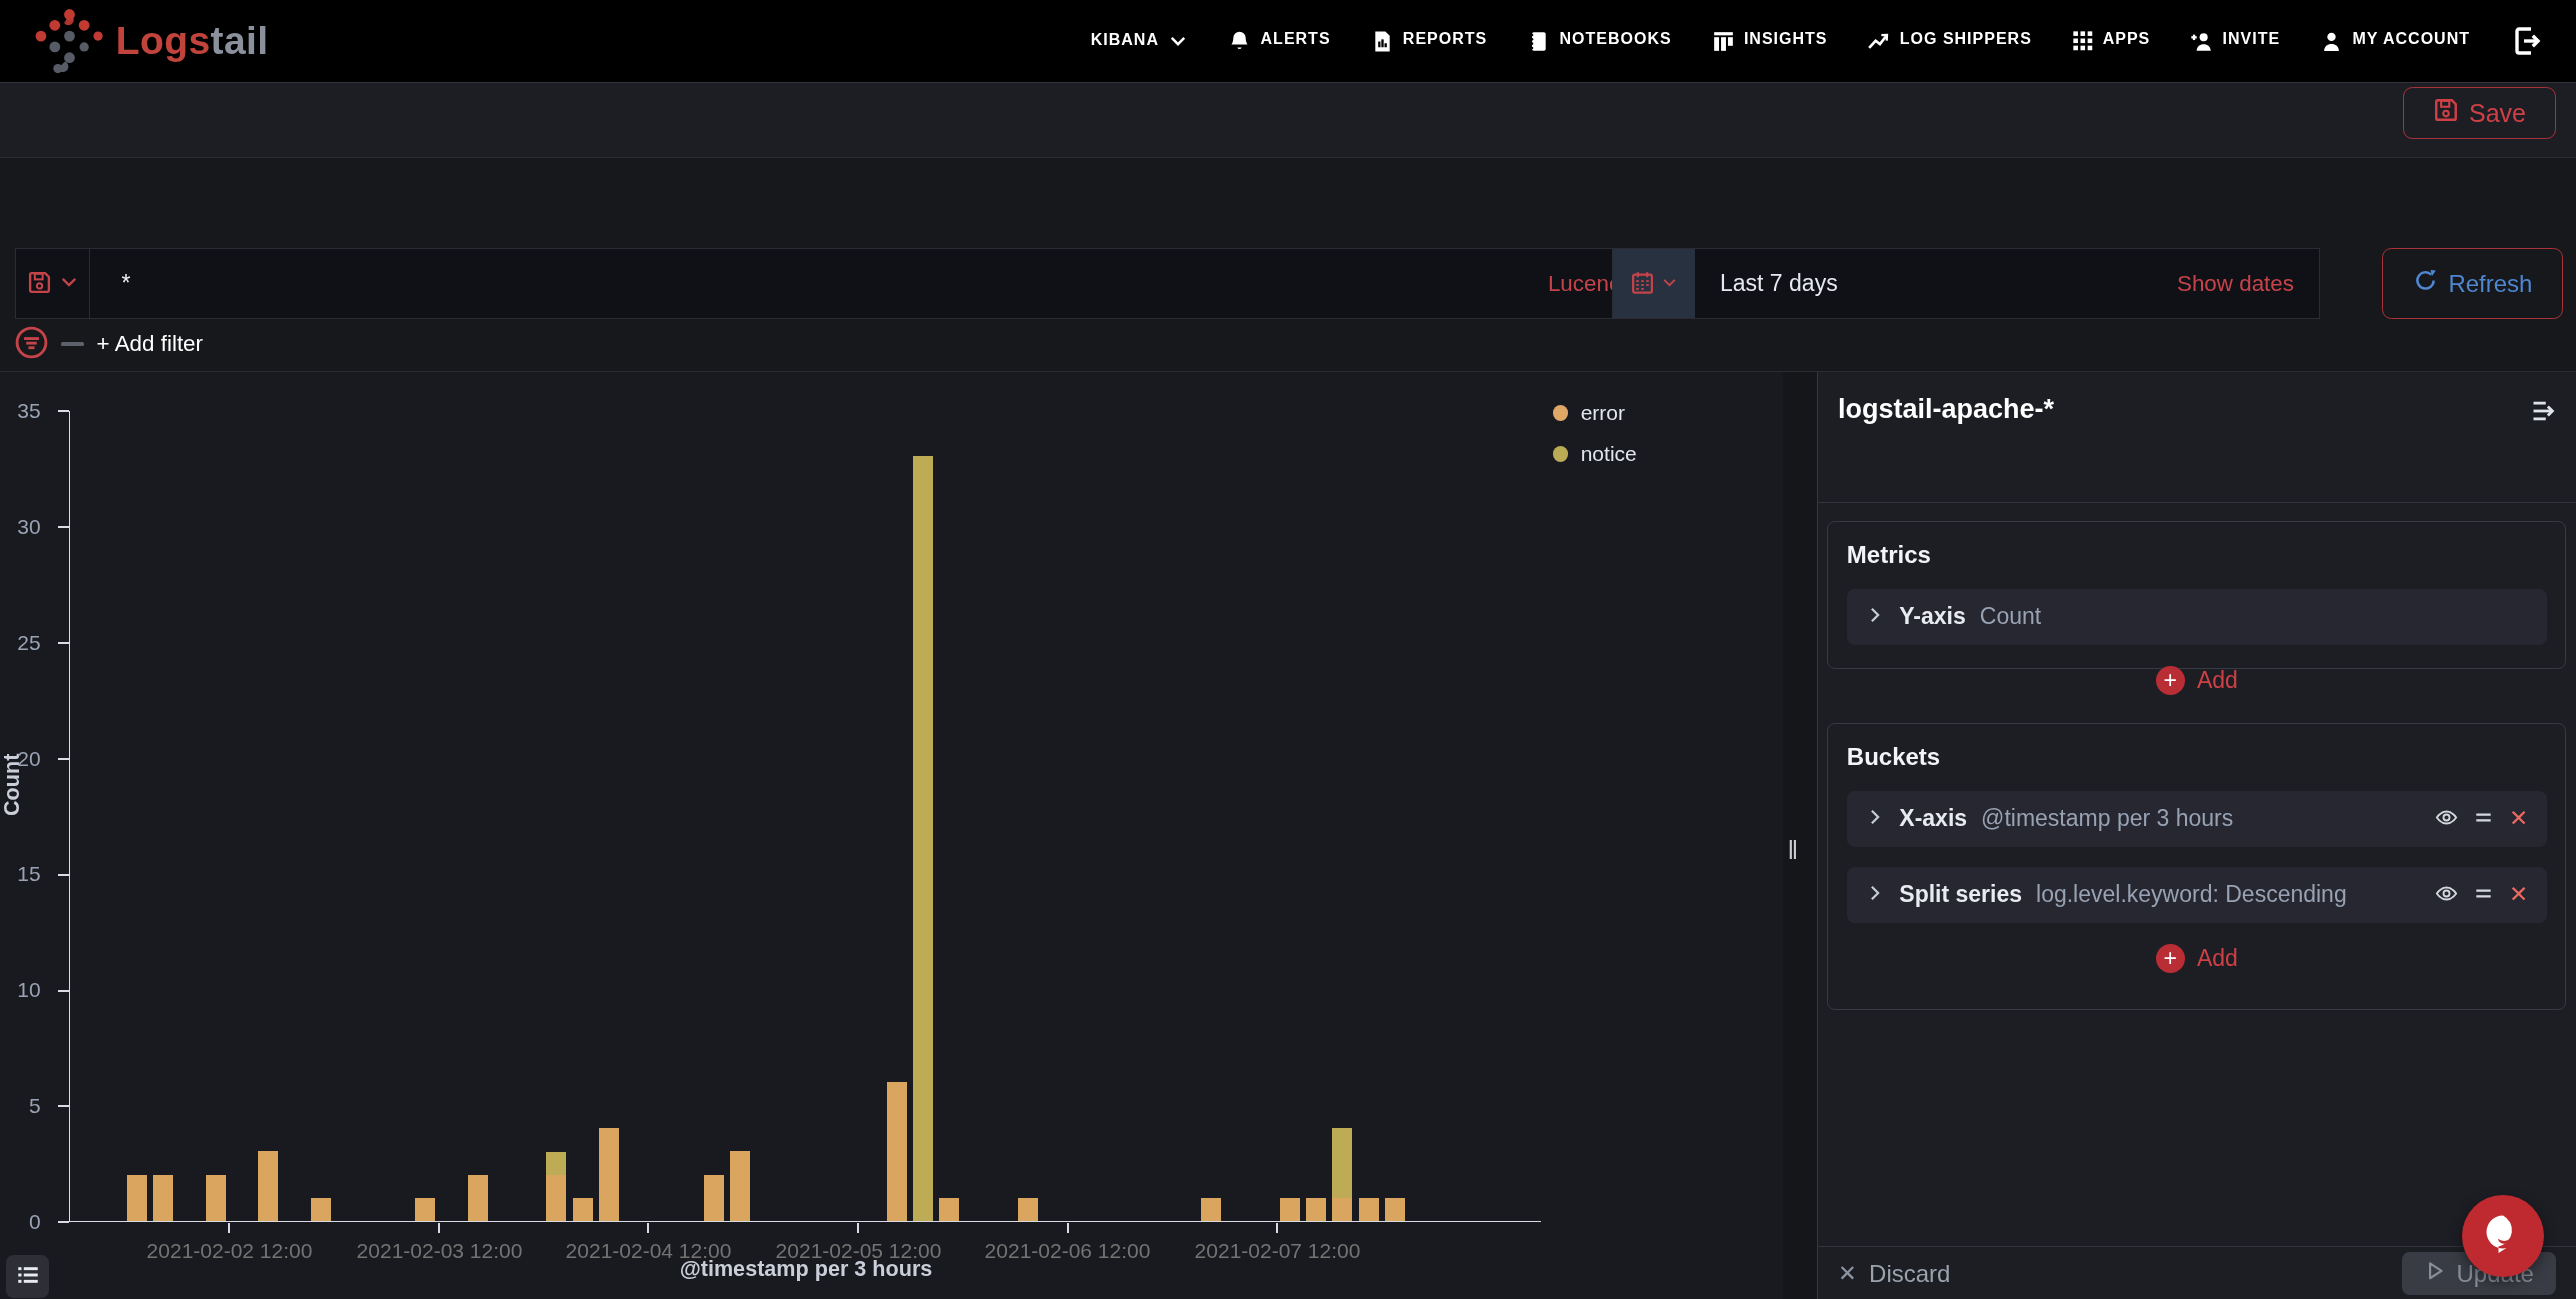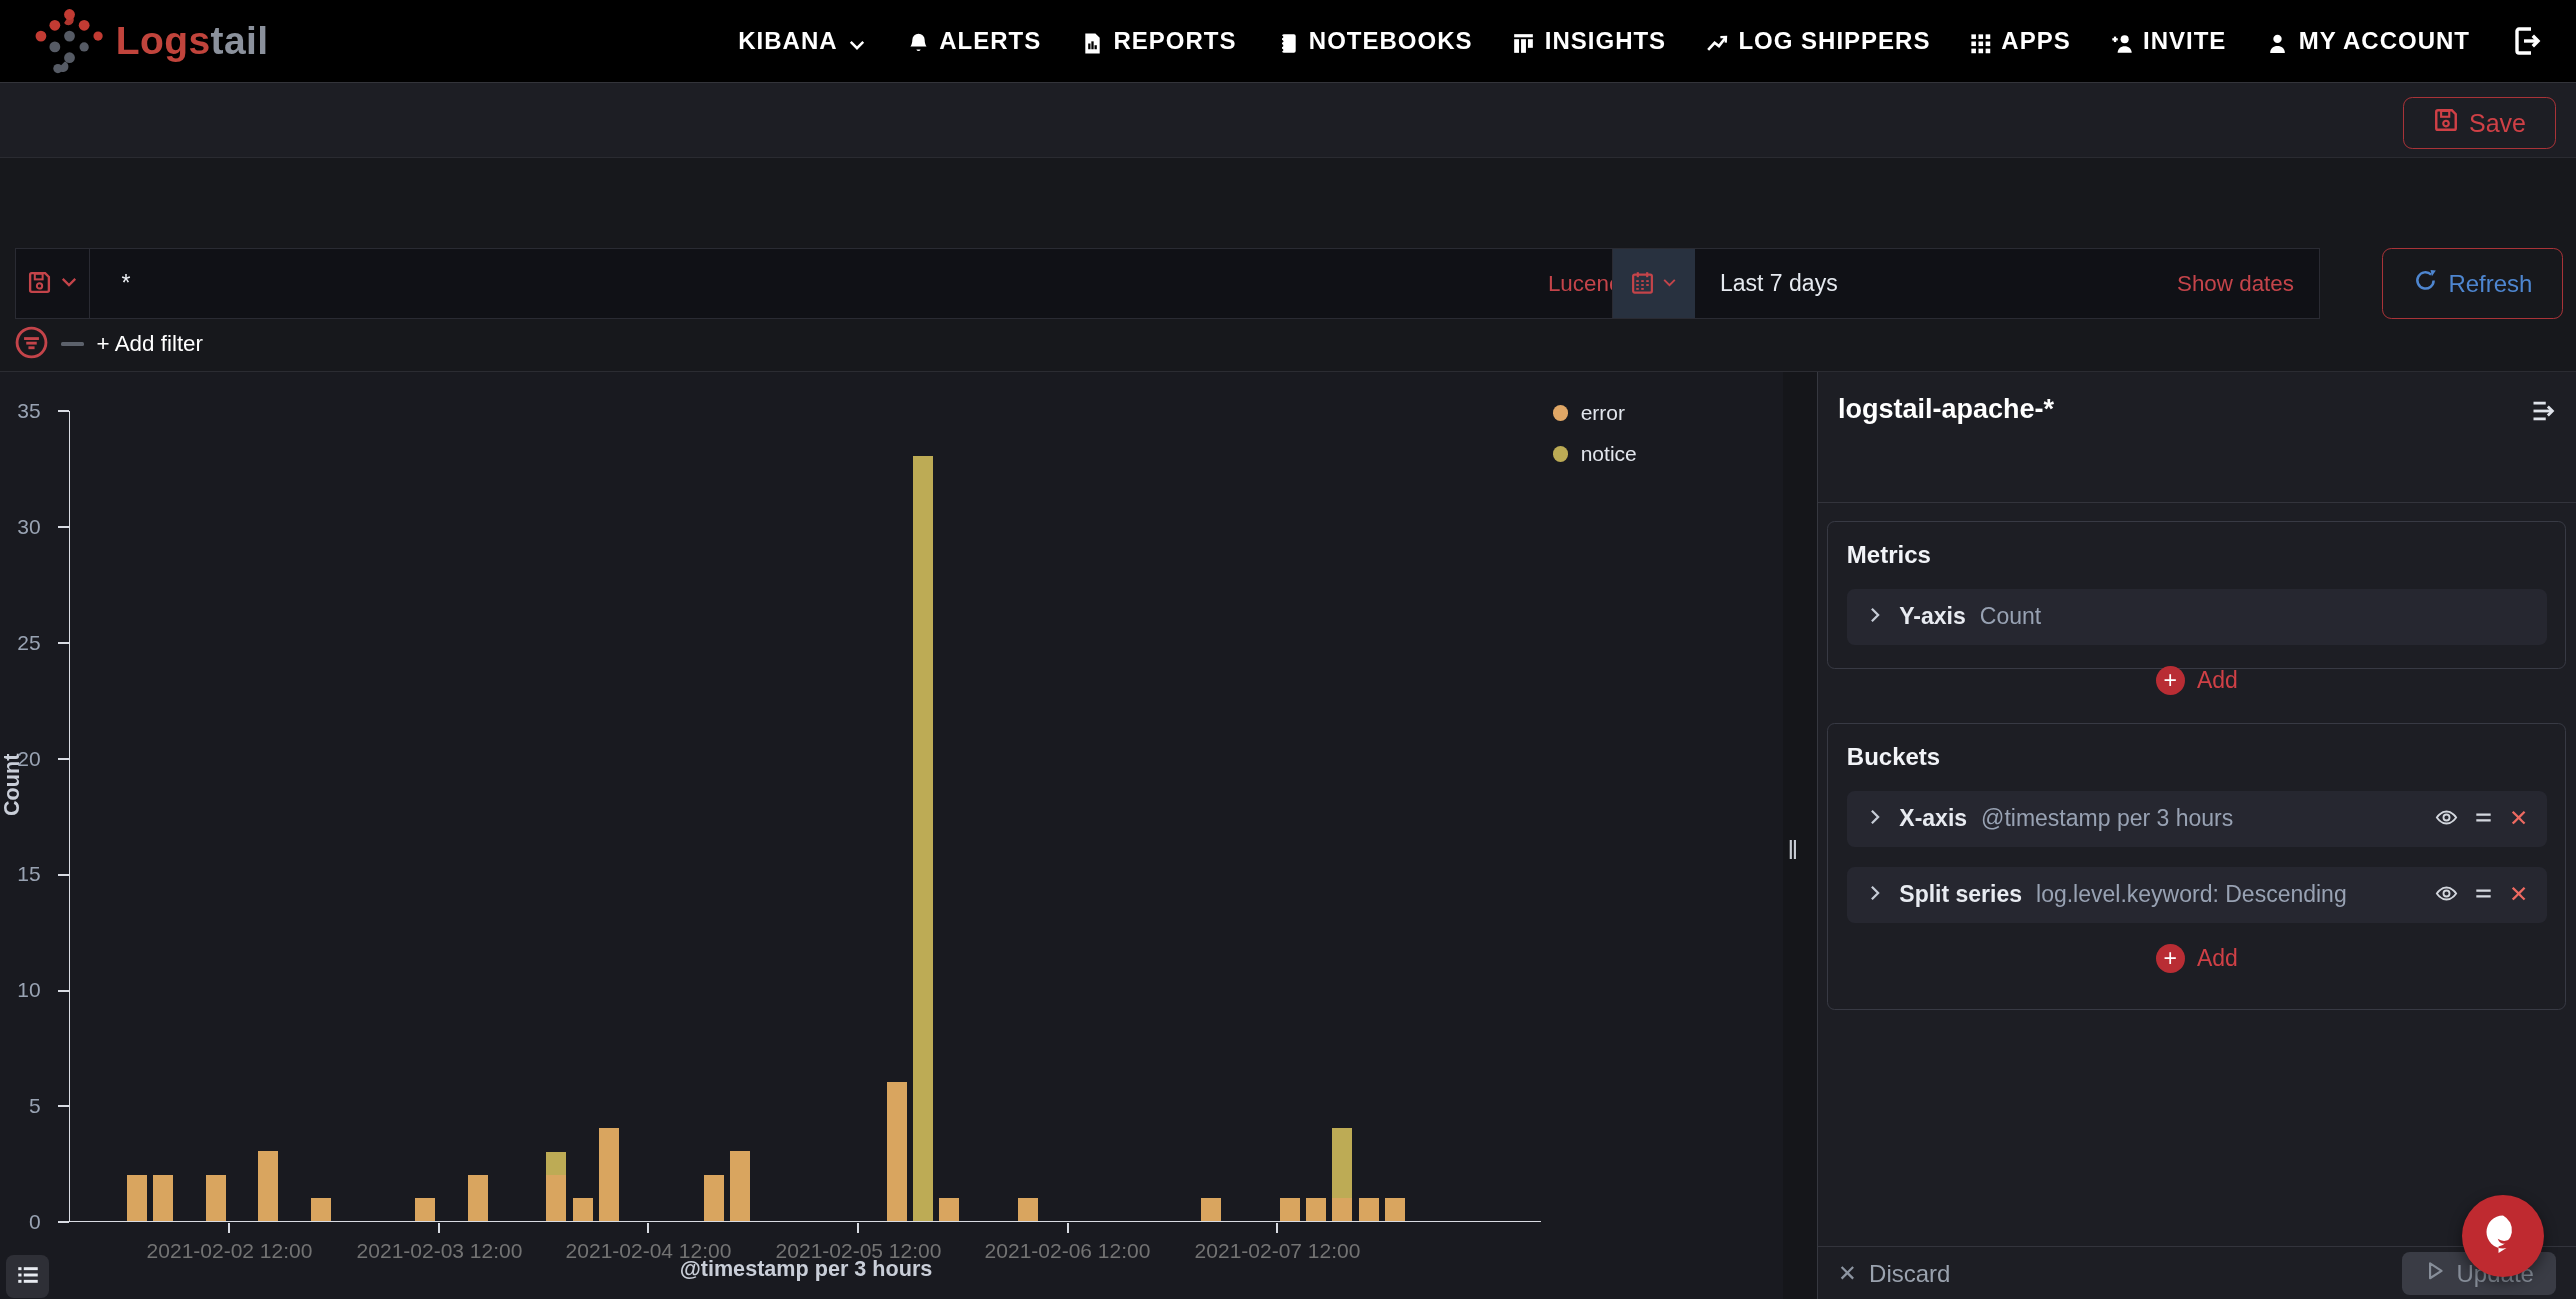--- a/index.html
+++ b/index.html
@@ -8,28 +8,28 @@
   #root { position:relative; width:2576px; height:1300px; background:#17181c; overflow:hidden; }
 
   
   .navbar { position:absolute; left:0; top:0; width:2576px; height:82px; background:#000;
             display:flex; align-items:center; justify-content:space-between; padding:0 34px; }
   .logo { display:flex; align-items:center; gap:10.8px; }
   .logo-text { font-size:39px; font-weight:bold; letter-spacing:0.4px; }
   .logo-text .lg-red { color:#c1443c; }
   .logo-text .lg-gray { color:#8b919c; }
   .nav-items { display:flex; align-items:center; gap:40px; }
-  .nav-item { display:flex; align-items:flex-end; gap:9.3px; color:#fff; font-size:24px; font-weight:600;
+  .nav-item { display:flex; align-items:flex-start; gap:9.3px; color:#fff; font-size:16px; font-weight:600;
               letter-spacing:1px; cursor:pointer; white-space:nowrap; }
   .nav-item svg { display:block; }
 
   
   .save-bar { position:absolute; left:0; top:82px; width:2576px; height:76px; background:#1d1e24;
               border-top:1.5px solid #33343a; border-bottom:0.8px solid #2a2b31; }
-  .save-btn { position:absolute; right:20px; top:14px; width:153px; height:52px; border:1.5px solid #a93338;
+  .save-btn { position:absolute; right:20px; top:4px; width:153px; height:52px; border:1.5px solid #a93338;
               border-radius:9.3px; display:flex; align-items:center; justify-content:center; gap:10px;
               color:#cf4046; font-size:25px; cursor:pointer; background:transparent; }
 
   
   .query-row { position:absolute; left:0; top:248px; width:2576px; height:71px; }
   .query-bar { position:absolute; left:15.4px; top:0; width:1633px; height:71px; background:#101116;
                border:0.8px solid #2a2b33; display:flex; align-items:center; }
   .qsave-seg { width:74px; height:100%; display:flex; align-items:center; justify-content:center; gap:7.7px;
                border-right:0.8px solid #2a2b33; cursor:pointer; }
   .query-input { flex:1; background:transparent; border:none; outline:none; color:#eef1f6; font-size:23px;

